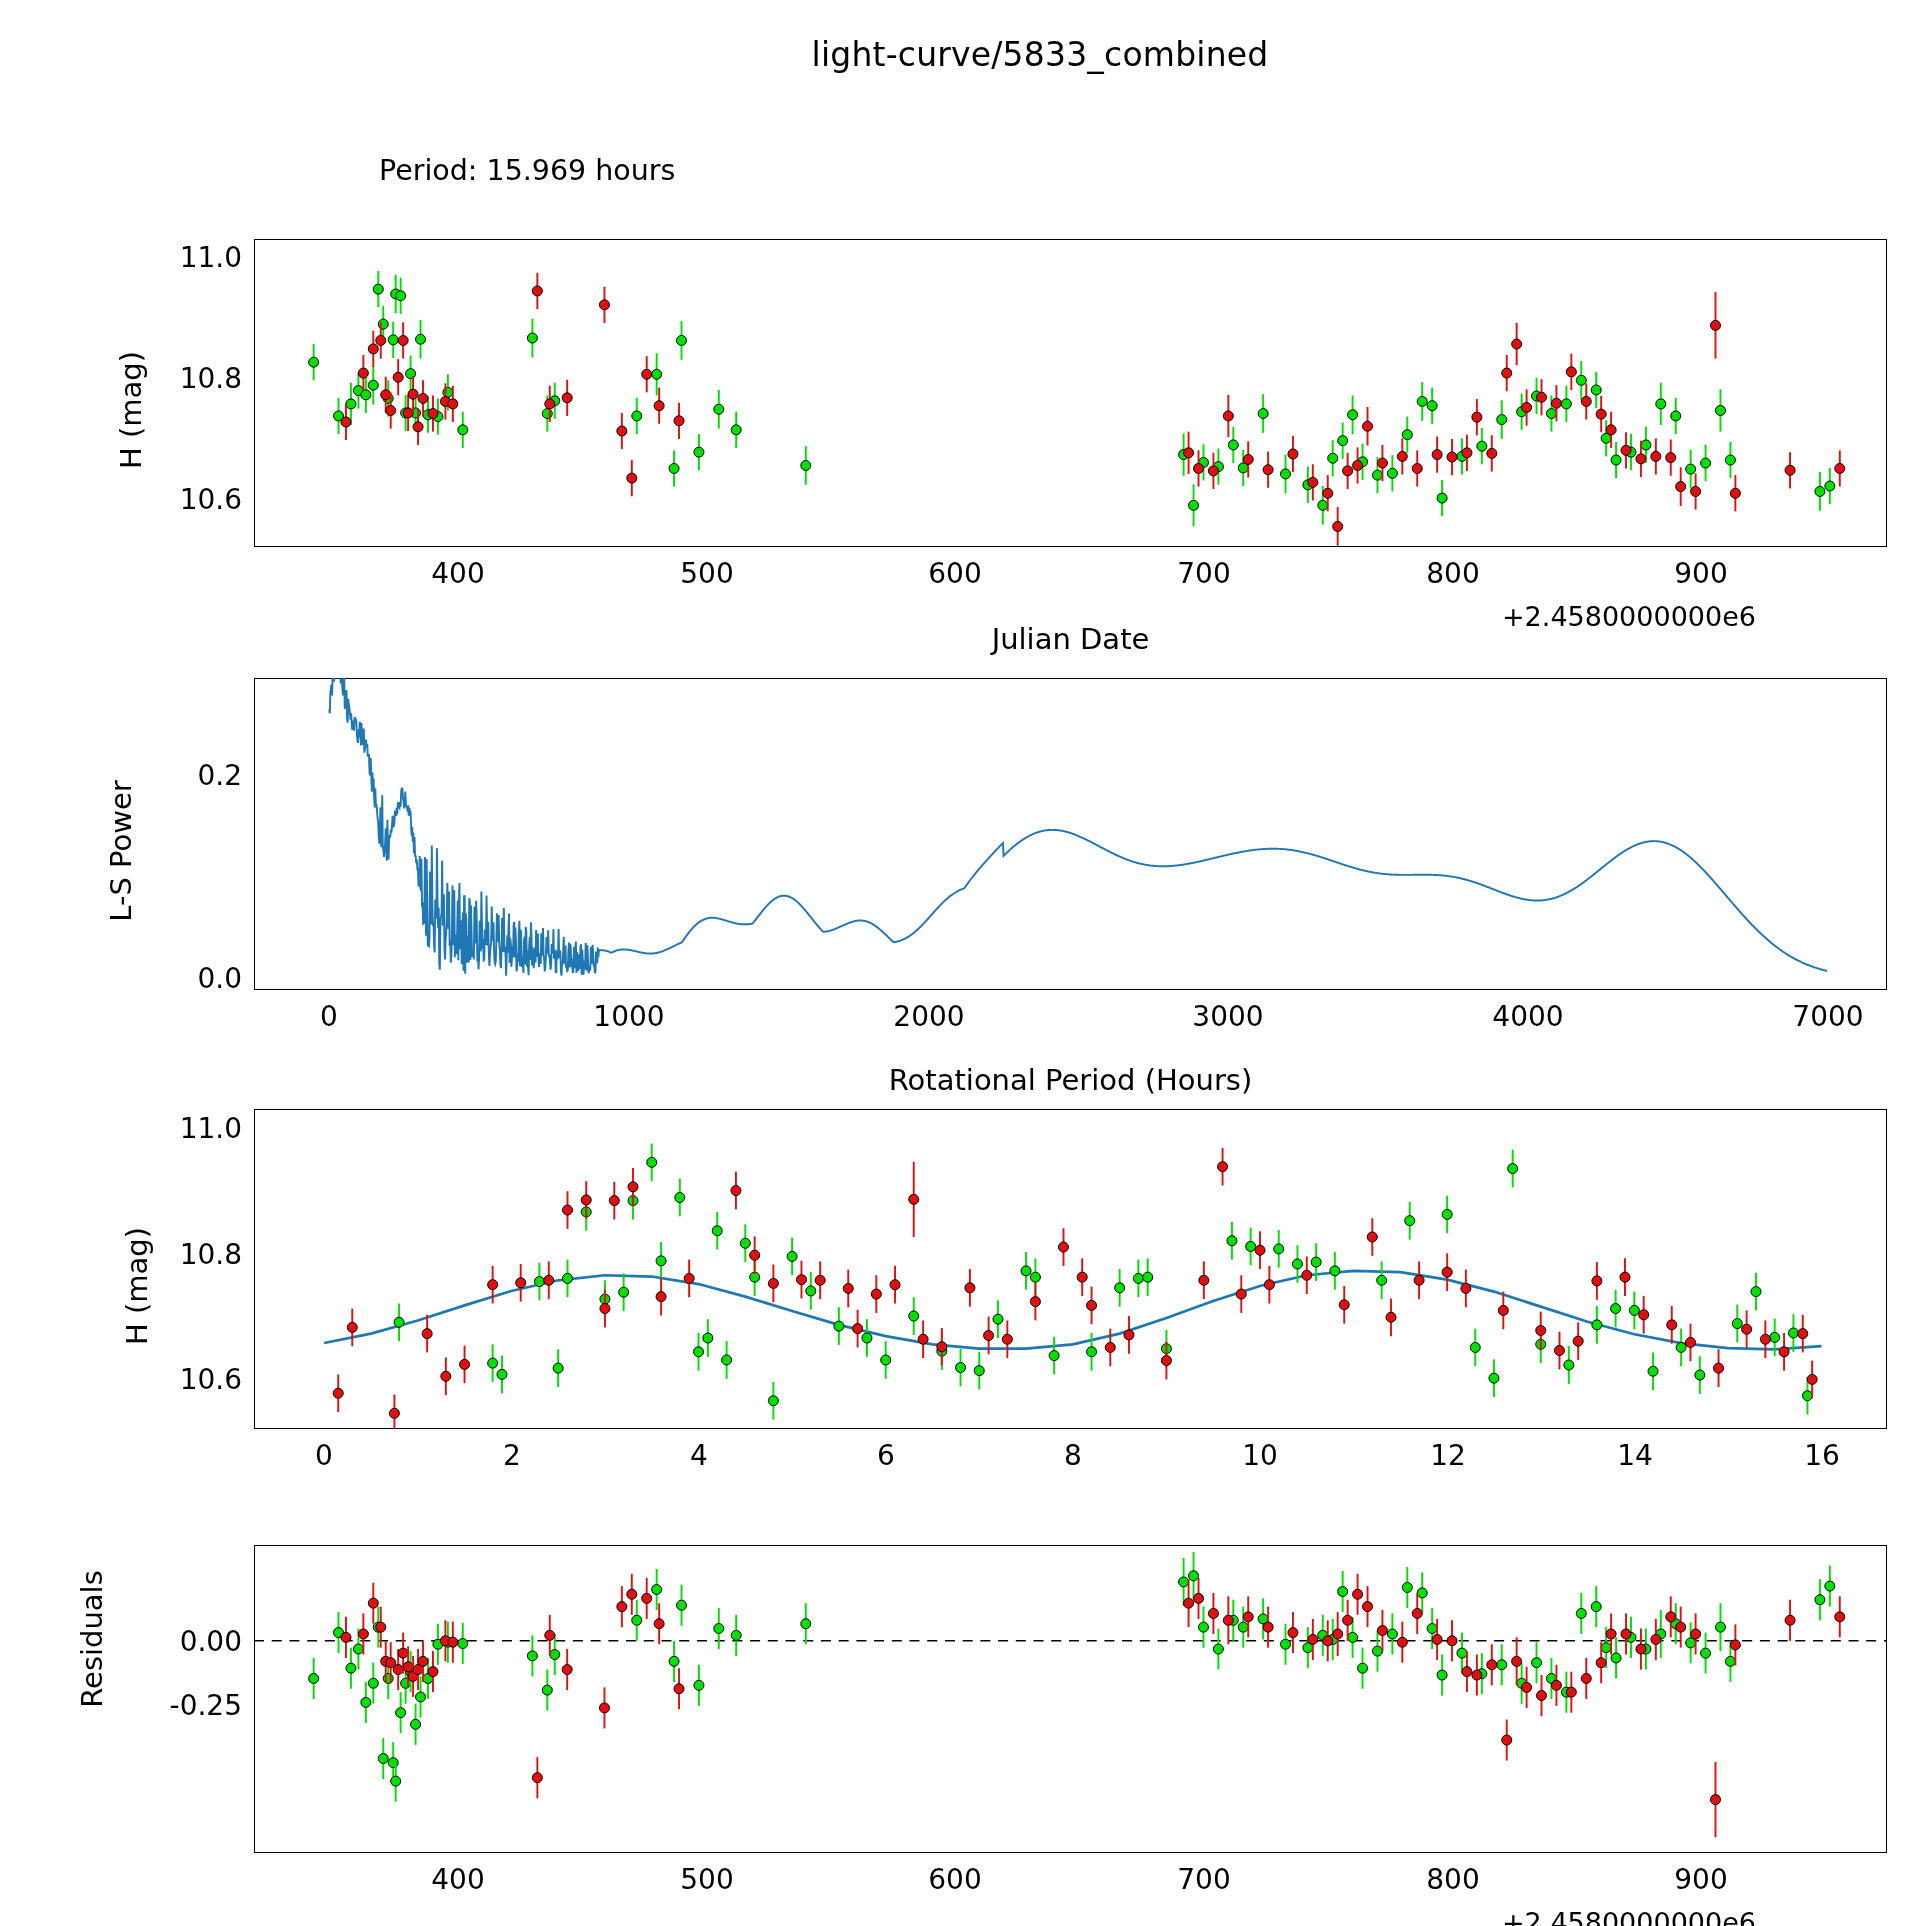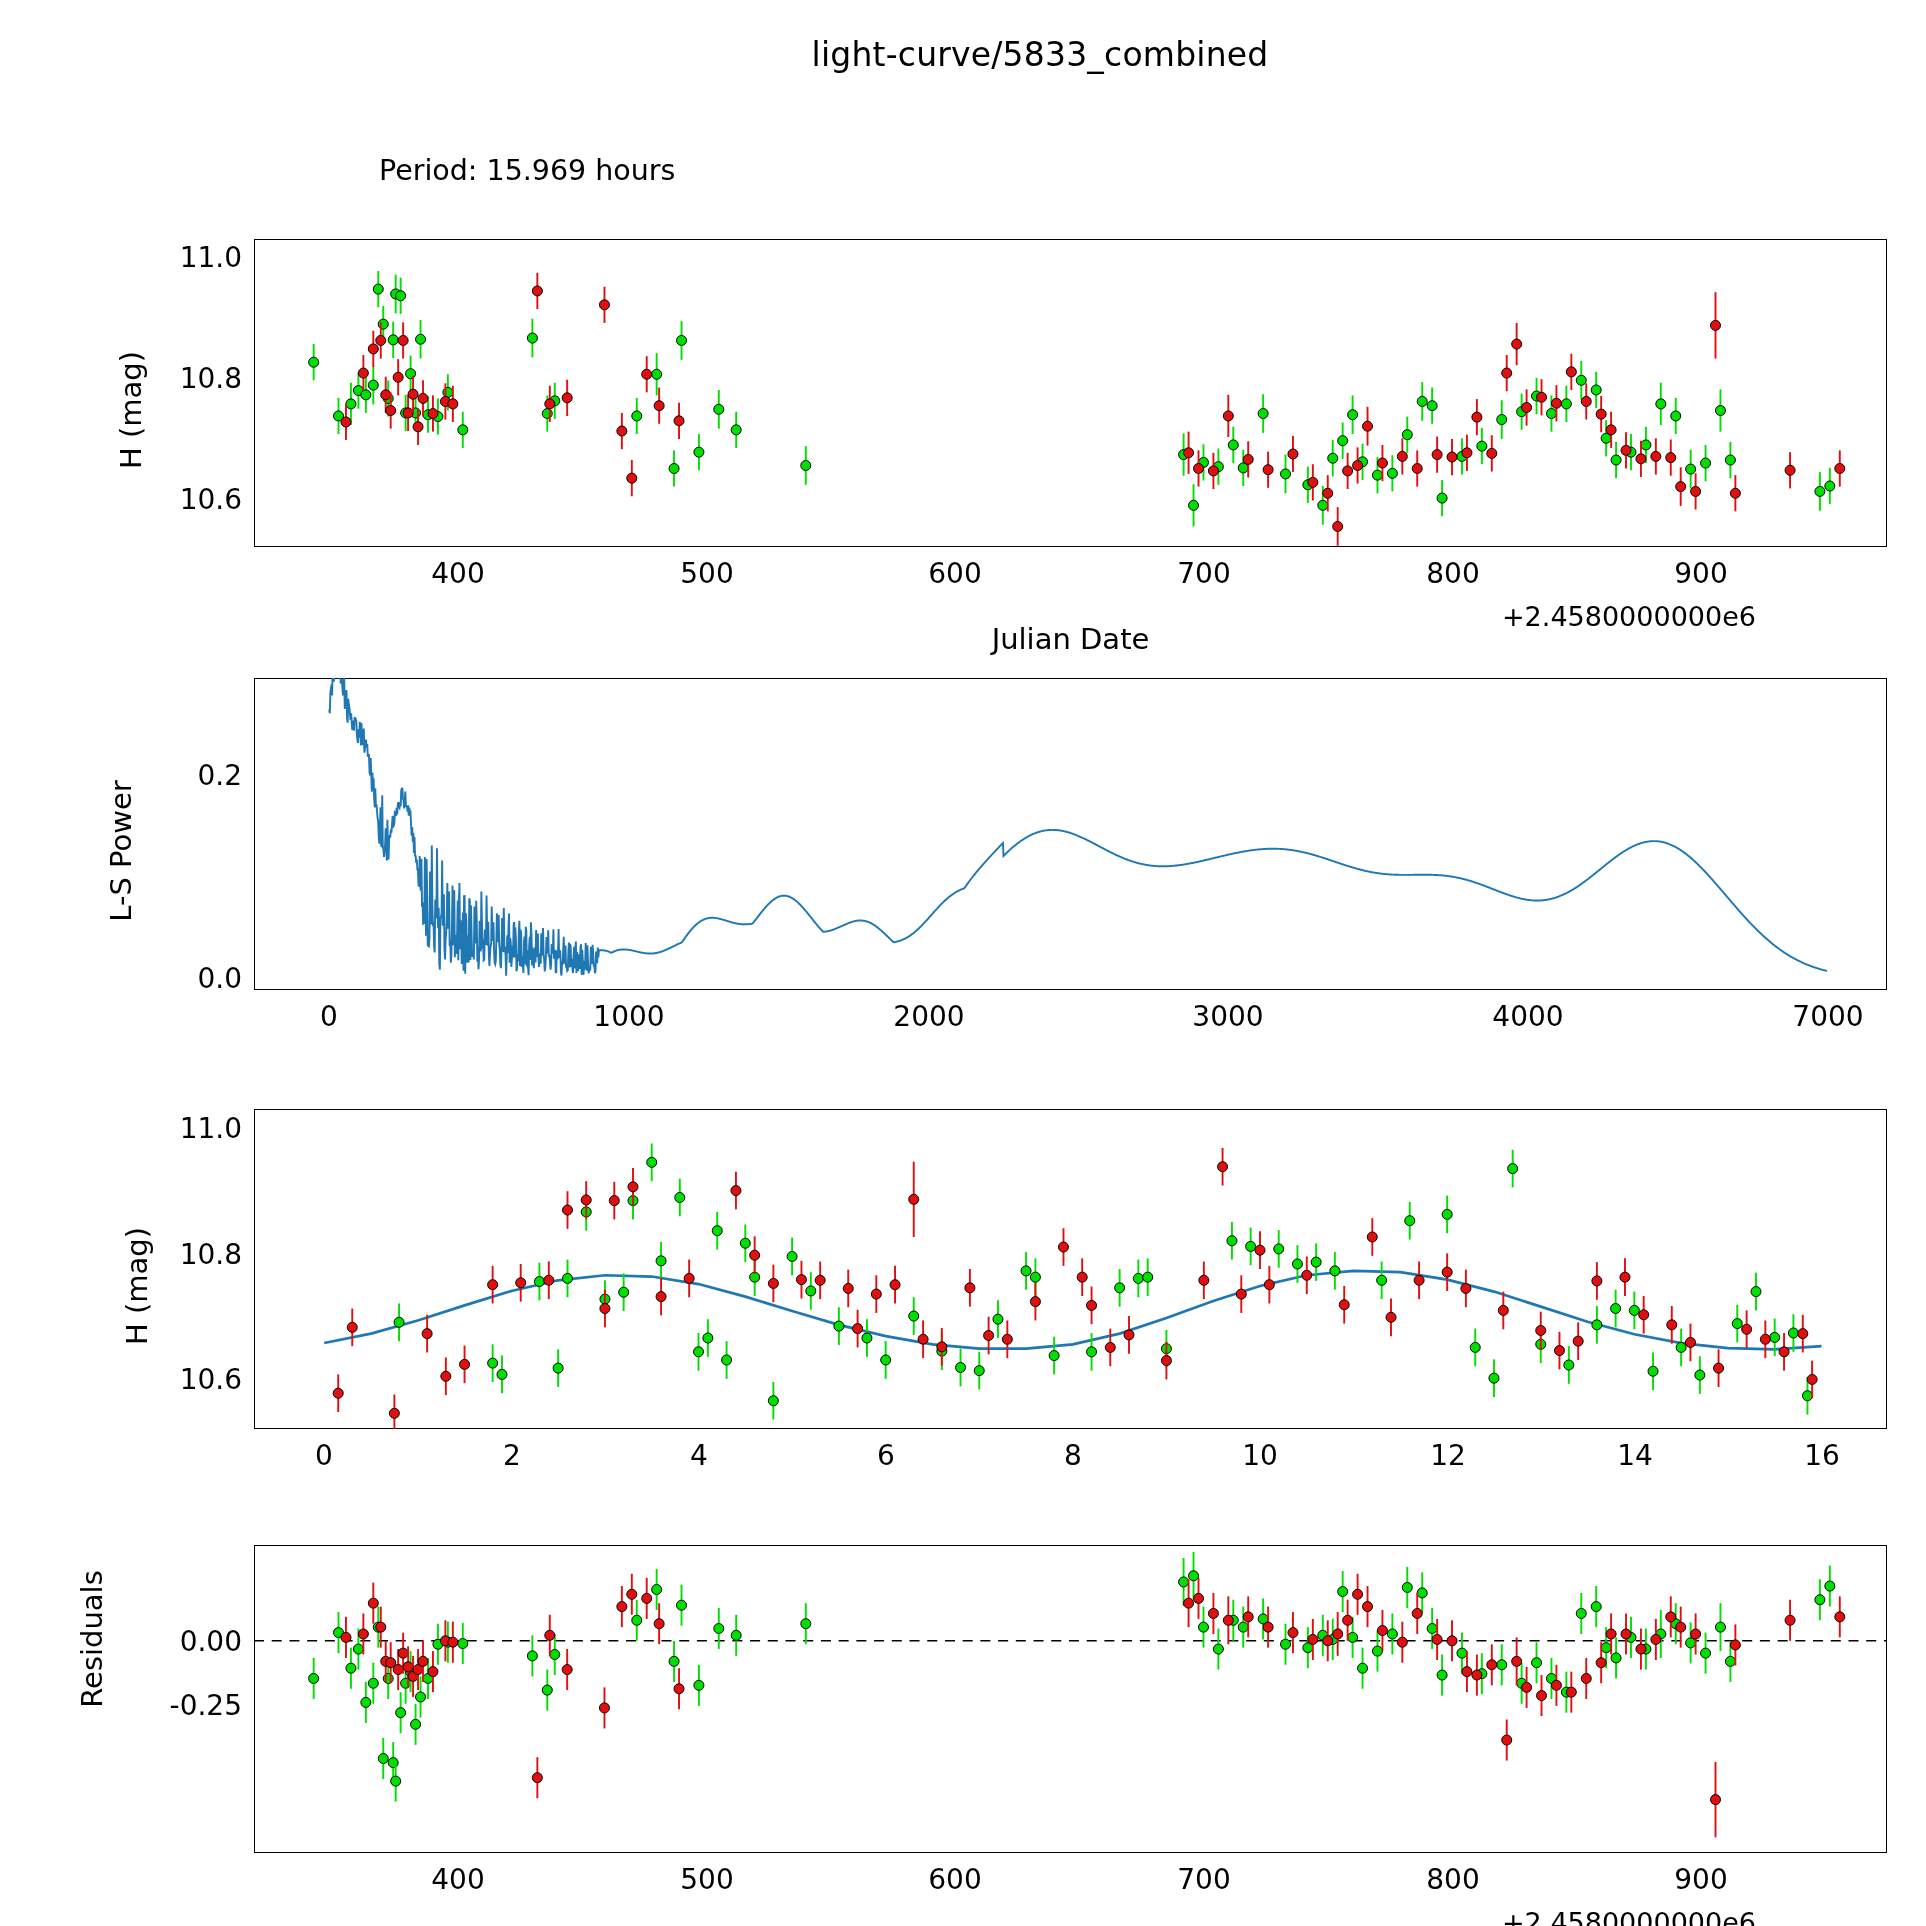--- a/index.html
+++ b/index.html
@@ -399,20 +399,21 @@
       <div class="tick-label tick-x" style="left: 629px; top: 1000px;">1000</div>
       <div class="tick-label tick-x" style="left: 929px; top: 1000px;">2000</div>
       <div class="tick-label tick-x" style="left: 1228px; top: 1000px;">3000</div>
       <div class="tick-label tick-x" style="left: 1528px; top: 1000px;">4000</div>
       <div class="tick-label tick-x" style="left: 1828px; top: 1000px;">7000</div>
     </div>
   <div id="p2-yticks">
       <div class="tick-label tick-y" style="left: 146px; width: 96px; top: 978px;">0.0</div>
       <div class="tick-label tick-y" style="left: 146px; width: 96px; top: 775px;">0.2</div>
     </div>
+  <div class="axis-label" style="left:254px; top:1036px; width:1633px;">Rotational Period (Hours)</div>
   <div class="ylabel" style="left:-35px; top:834px; width:312px; text-align:center; transform:rotate(-90deg);">L-S Power</div>
 
   <div class="panel" id="panel3" style="left:254px; top:1109px; width:1633px; height:320px;">
     <div class="axes-frame"></div>
     <svg class="plot-svg" id="svg3" viewBox="0 0 4240 830" preserveAspectRatio="none">
         <polyline points="182.23495702005732,607.0392156862737 303.72492836676224,582.6274509803904 425.2148997134671,548.4509803921567 546.7048710601719,509.39215686274343 668.1948424068769,471.96078431372433 789.6848137535817,444.2941176470585 911.1747851002866,431.2745098039198 1032.6647564469915,434.5294117647052 1154.1547277936963,454.0588235294118 1275.6446991404011,486.6078431372543 1397.134670487106,524.0392156862733 1518.624641833811,559.8431372549012 1640.1146131805158,589.1372549019611 1761.6045845272206,610.2941176470591 1883.0945558739254,621.6862745098036 2004.5845272206304,621.6862745098036 2126.074498567335,610.2941176470591 2247.5644699140403,582.6274509803904 2369.054441260745,541.9411764705887 2490.54441260745,497.9999999999988 2612.0343839541547,458.9411764705885 2733.52435530086,431.2745098039198 2855.0143266475643,419.8823529411752 2976.5042979942696,423.1372549019606 3097.994269340974,442.66666666666725 3219.484240687679,473.5882352941156 3340.974212034384,512.6470588235288 3462.464183381089,551.7058823529392 3583.954154727794,584.2549019607845 3705.444126074499,607.0392156862737 3826.9340974212037,620.0588235294124 3948.4240687679085,623.3137254901949 4069.9140401146137,615.1764705882357" fill="none" stroke="#1f77b4" stroke-width="7"></polyline>
         <line x1="376.6189111747851" x2="376.6189111747851" y1="504.50980392156964" y2="602.156862745097" stroke="#00e000" stroke-width="5"></line>
         <circle cx="376.6189111747851" cy="553.3333333333334" r="13" fill="#00e000" stroke="#000" stroke-width="2.5"></circle>
         <line x1="619.5988538681947" x2="619.5988538681947" y1="610.2941176470591" y2="707.9411764705865" stroke="#00e000" stroke-width="5"></line>
         <circle cx="619.5988538681947" cy="659.1176470588227" r="13" fill="#00e000" stroke="#000" stroke-width="2.5"></circle>

